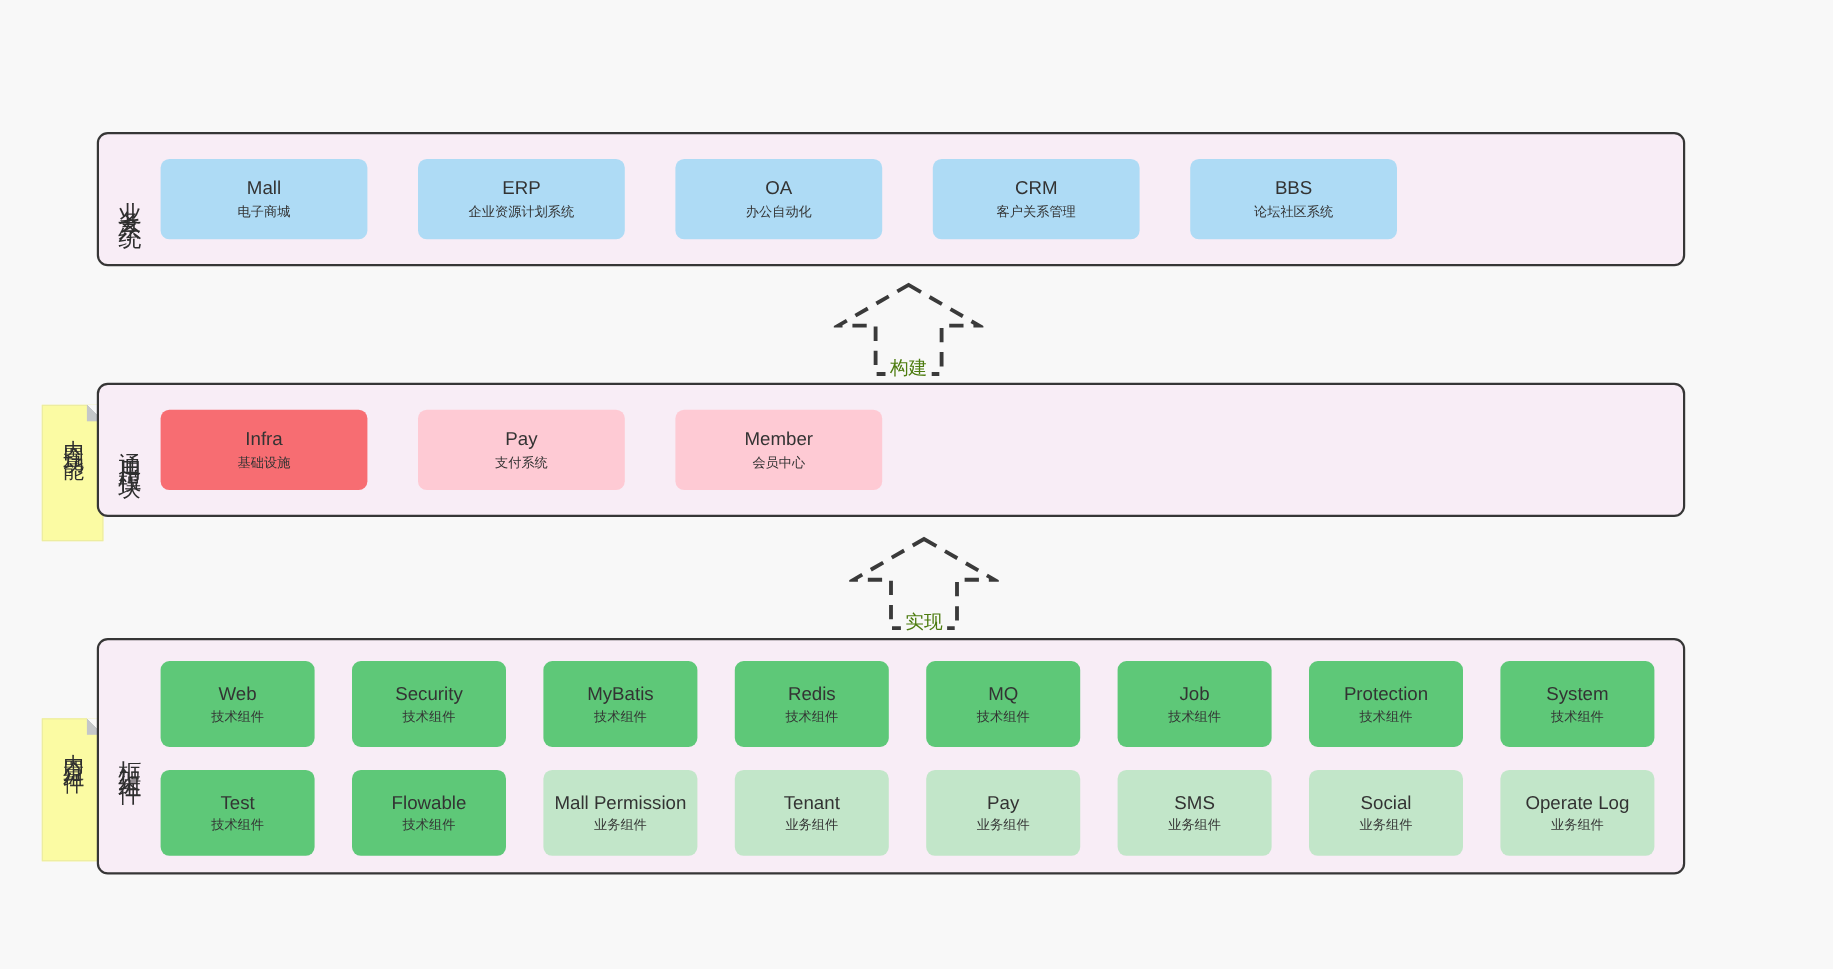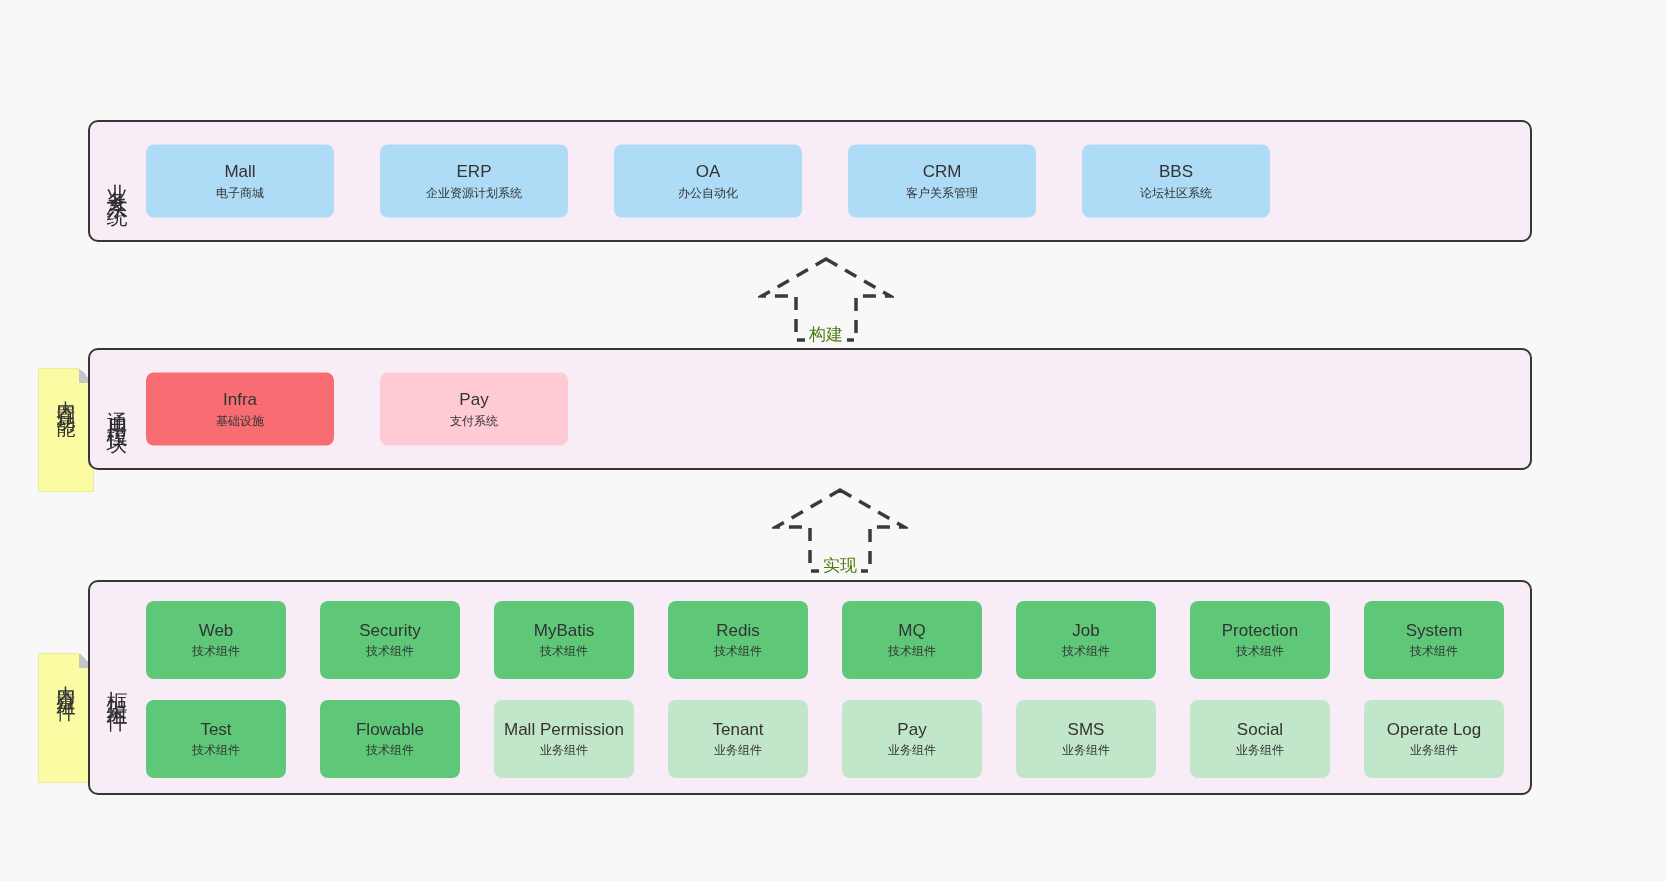--- a/index.html
+++ b/index.html
@@ -177,20 +177,24 @@
   <div class="band-label">通用模块</div>
   <div class="box-row">
     <div class="box red">
       <span>Infra</span>
       <span class="sub">基础设施</span>
     </div>
     <div class="box pink">
       <span>Pay</span>
       <span class="sub">支付系统</span>
     </div>
+    <div class="box pink">
+      <span>Member</span>
+      <span class="sub">会员中心</span>
+    </div>
   </div>
 </div>
 
 <div class="arrow" id="arrow-impl">
   <svg width="136" height="88" viewBox="0 0 136 88">
     <path d="M68,3 L132,40 L98,40 L98,84 L38,84 L38,40 L4,40 Z" fill="none" stroke="#3a3a3a" stroke-width="3.5" stroke-dasharray="13,9"></path>
   </svg>
   <span class="arrow-label">实现</span>
 </div>
 

